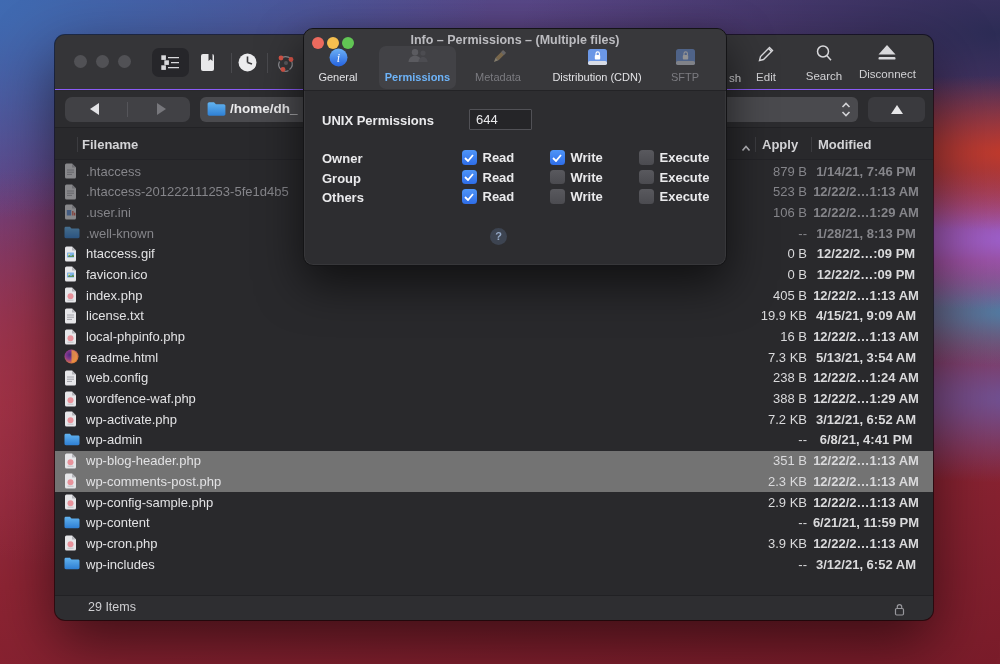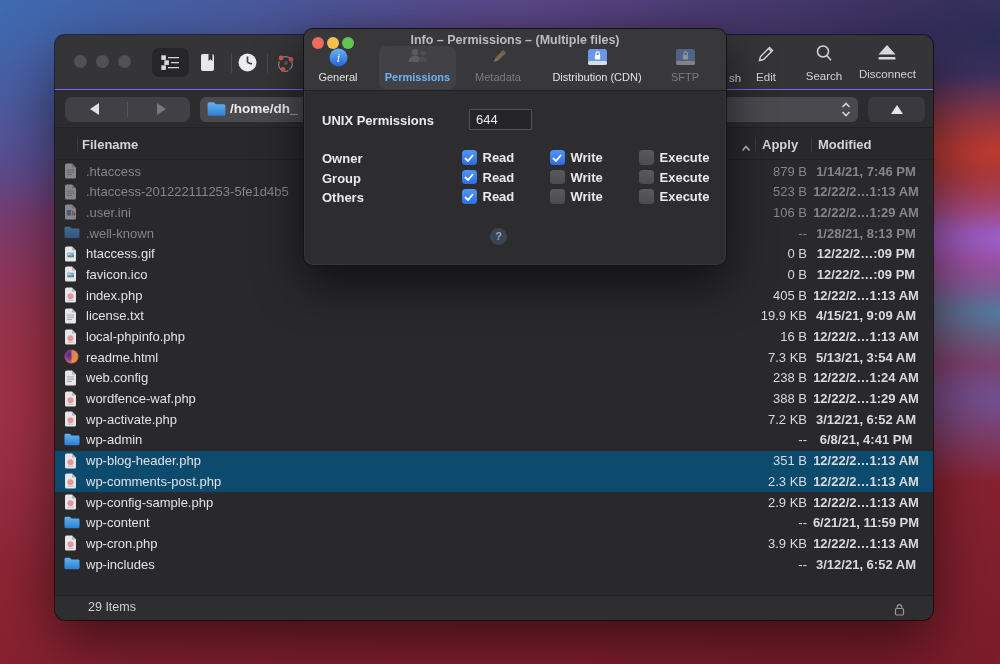--- a/index.html
+++ b/index.html
@@ -50,21 +50,21 @@
   
   .colhdr { position:absolute; left:0; top:94px; width:100%; height:31px; background:#29292c; border-bottom:1px solid #232327; font-size:13px; font-weight:700; color:#d3d3d6; }
   .colhdr .fn { position:absolute; left:27px; top:8px; }
   .colhdr .sz { position:absolute; left:707px; top:8px; }
   .colhdr .md { position:absolute; left:763px; top:8px; }
   .colhdr .vline { position:absolute; top:8px; width:1px; height:15px; background:#3c3c40; }
   .colhdr .sort { position:absolute; left:686px; top:11px; }
   
   .file-list { position:absolute; left:0; top:126px; width:100%; height:434px; overflow:hidden; }
   .file-row { position:relative; width:100%; height:20.7px; }
-  .file-row.selected { background:#0c4a6e; }
+  .file-row.selected { background:#737373; }
   .file-row .fi { position:absolute; left:9px; top:2px; width:16px; height:16px; }
   .file-row .fname { position:absolute; left:31px; top:2.5px; font-size:13px; color:#e2e2e4; white-space:nowrap; }
   .file-row .fsize { position:absolute; right:126px; top:2.5px; font-size:13px; color:#dadadc; }
   .file-row .fdate { position:absolute; right:8px; top:2.5px; width:118px; text-align:center; font-size:13px; color:#dadadc; white-space:nowrap;font-weight:bold; }
   .file-row.hidden-file .fname, .file-row.hidden-file .fsize, .file-row.hidden-file .fdate { color:#85858a; }
   .file-row.hidden-file .fi { opacity:.5; }
   
   .statusbar { position:absolute; left:0; bottom:0; width:100%; height:25px; background:#2e2e31; border-top:1px solid #212124; border-radius:0 0 10px 10px; }
   .statusbar .count { position:absolute; left:33px; top:4px; font-size:12.5px; color:#cfcfd2; }
   .statusbar .lock { position:absolute; right:28px; top:6px; }

